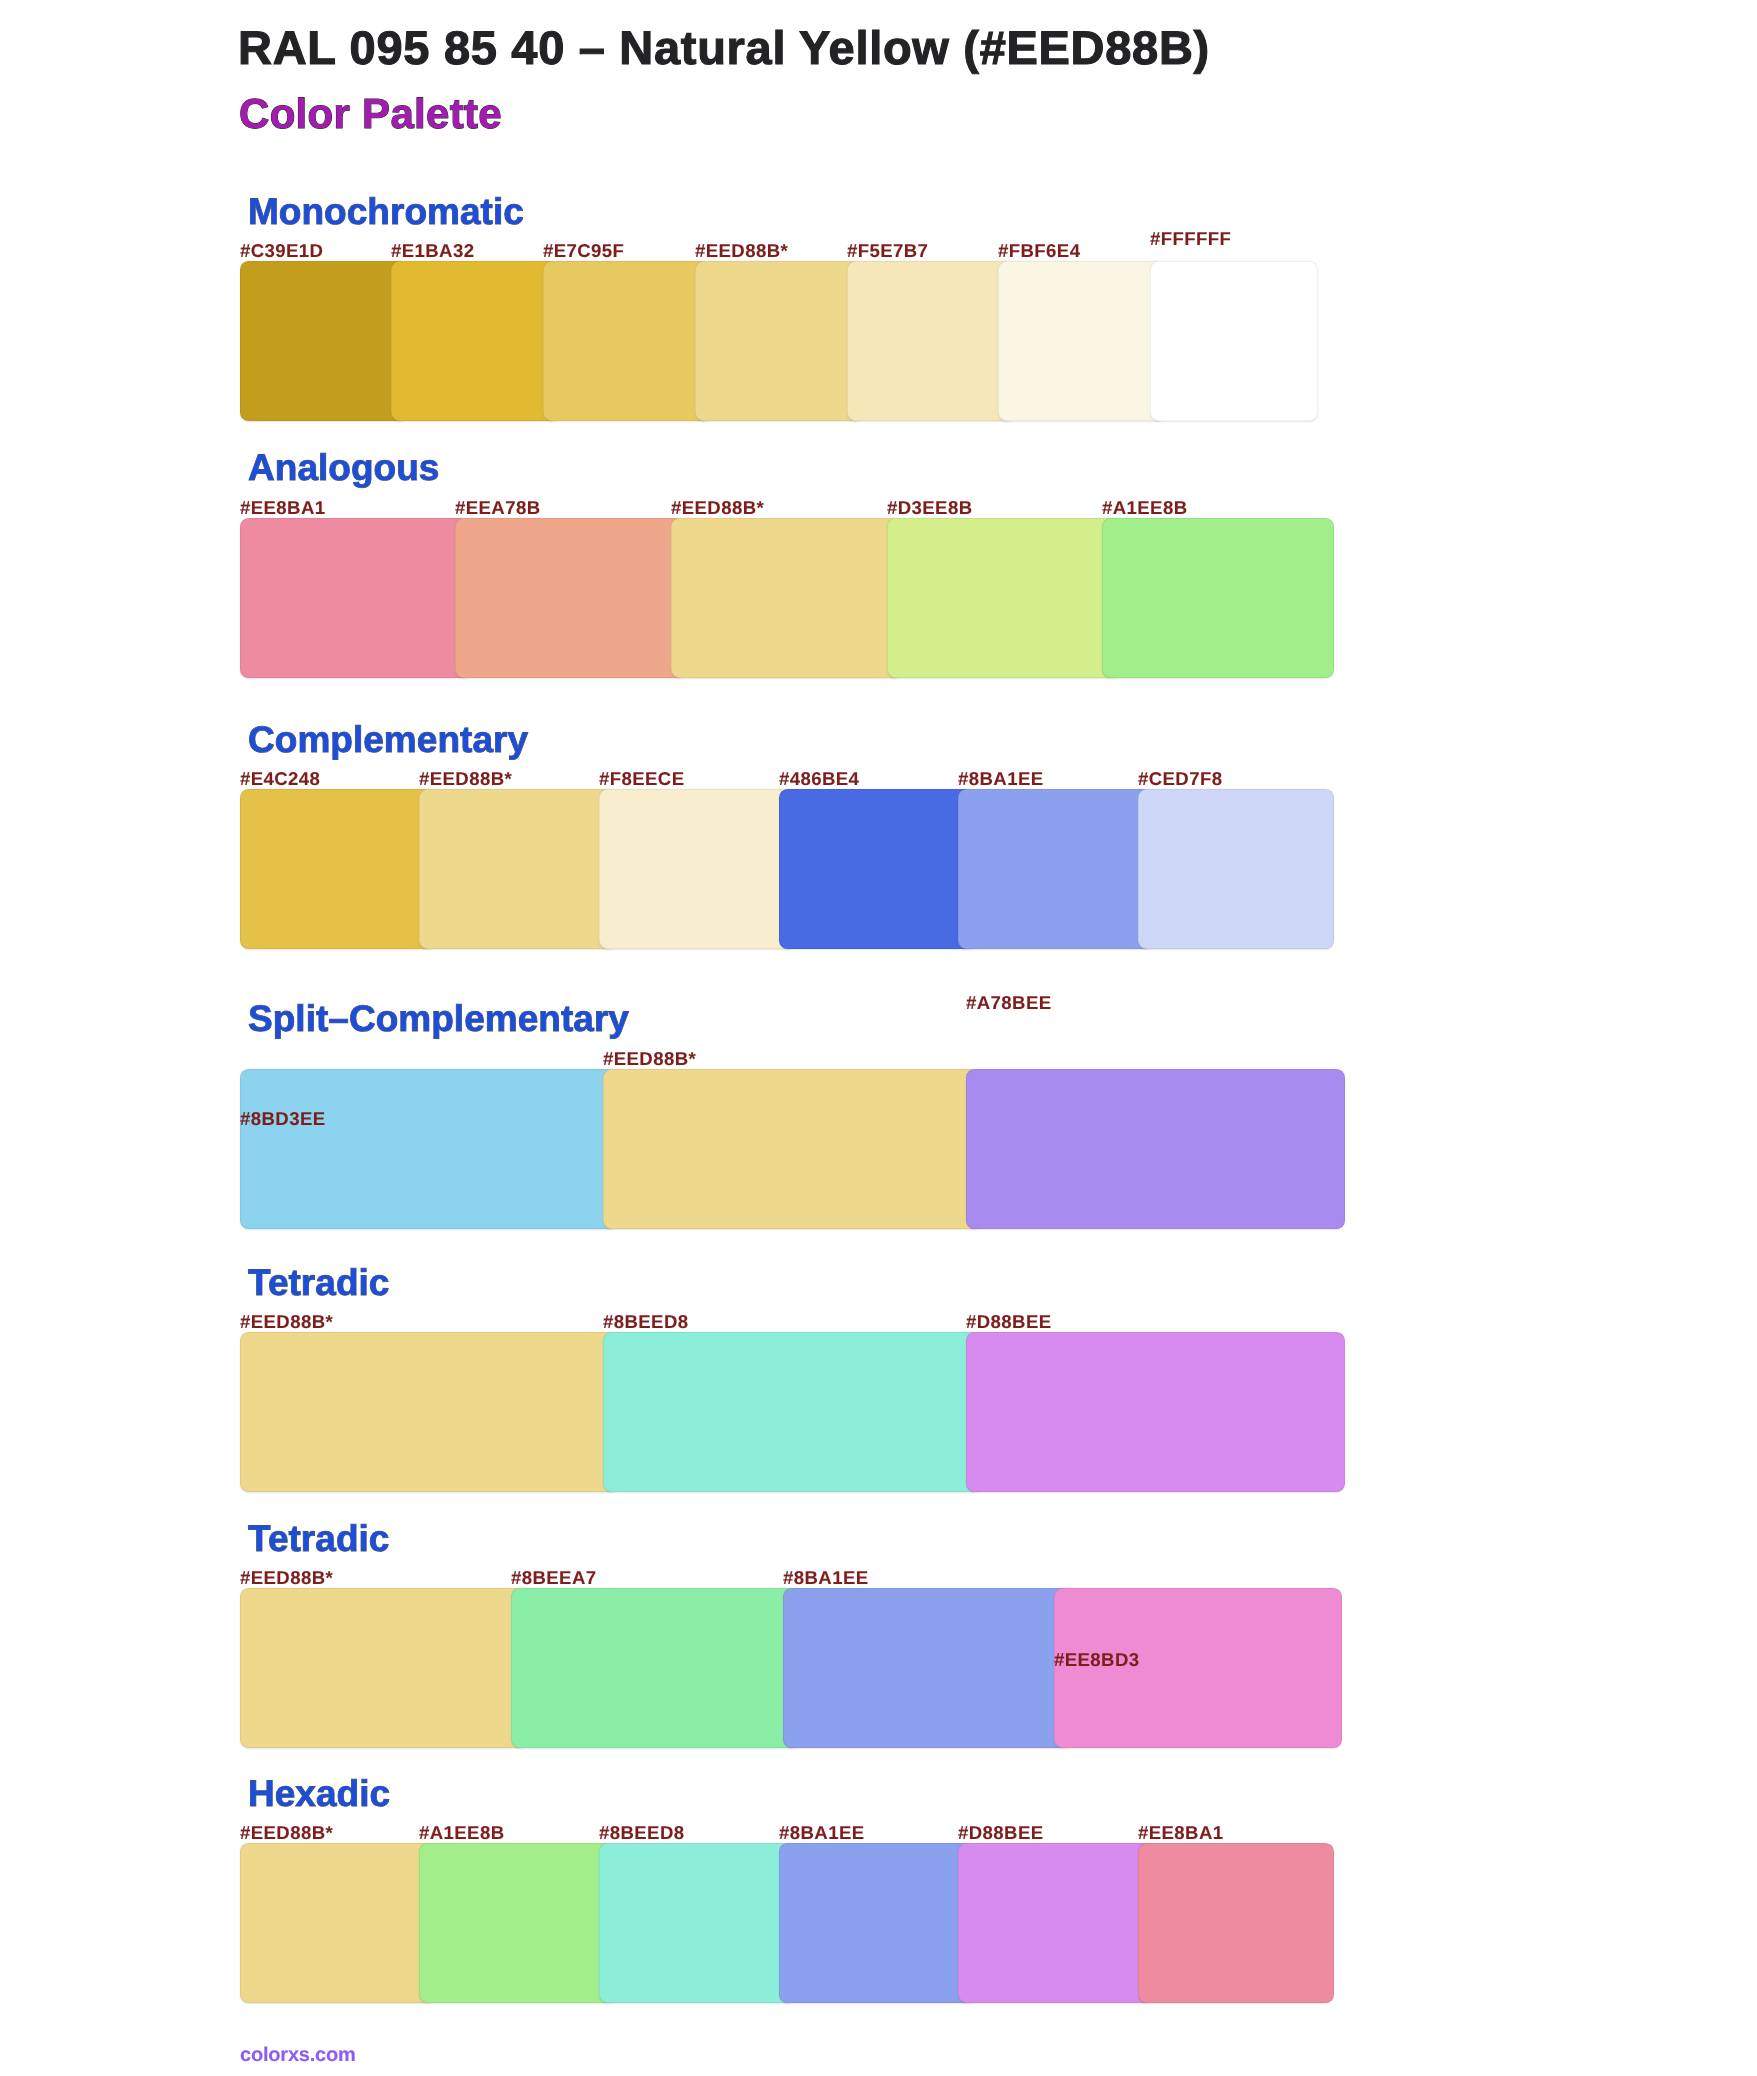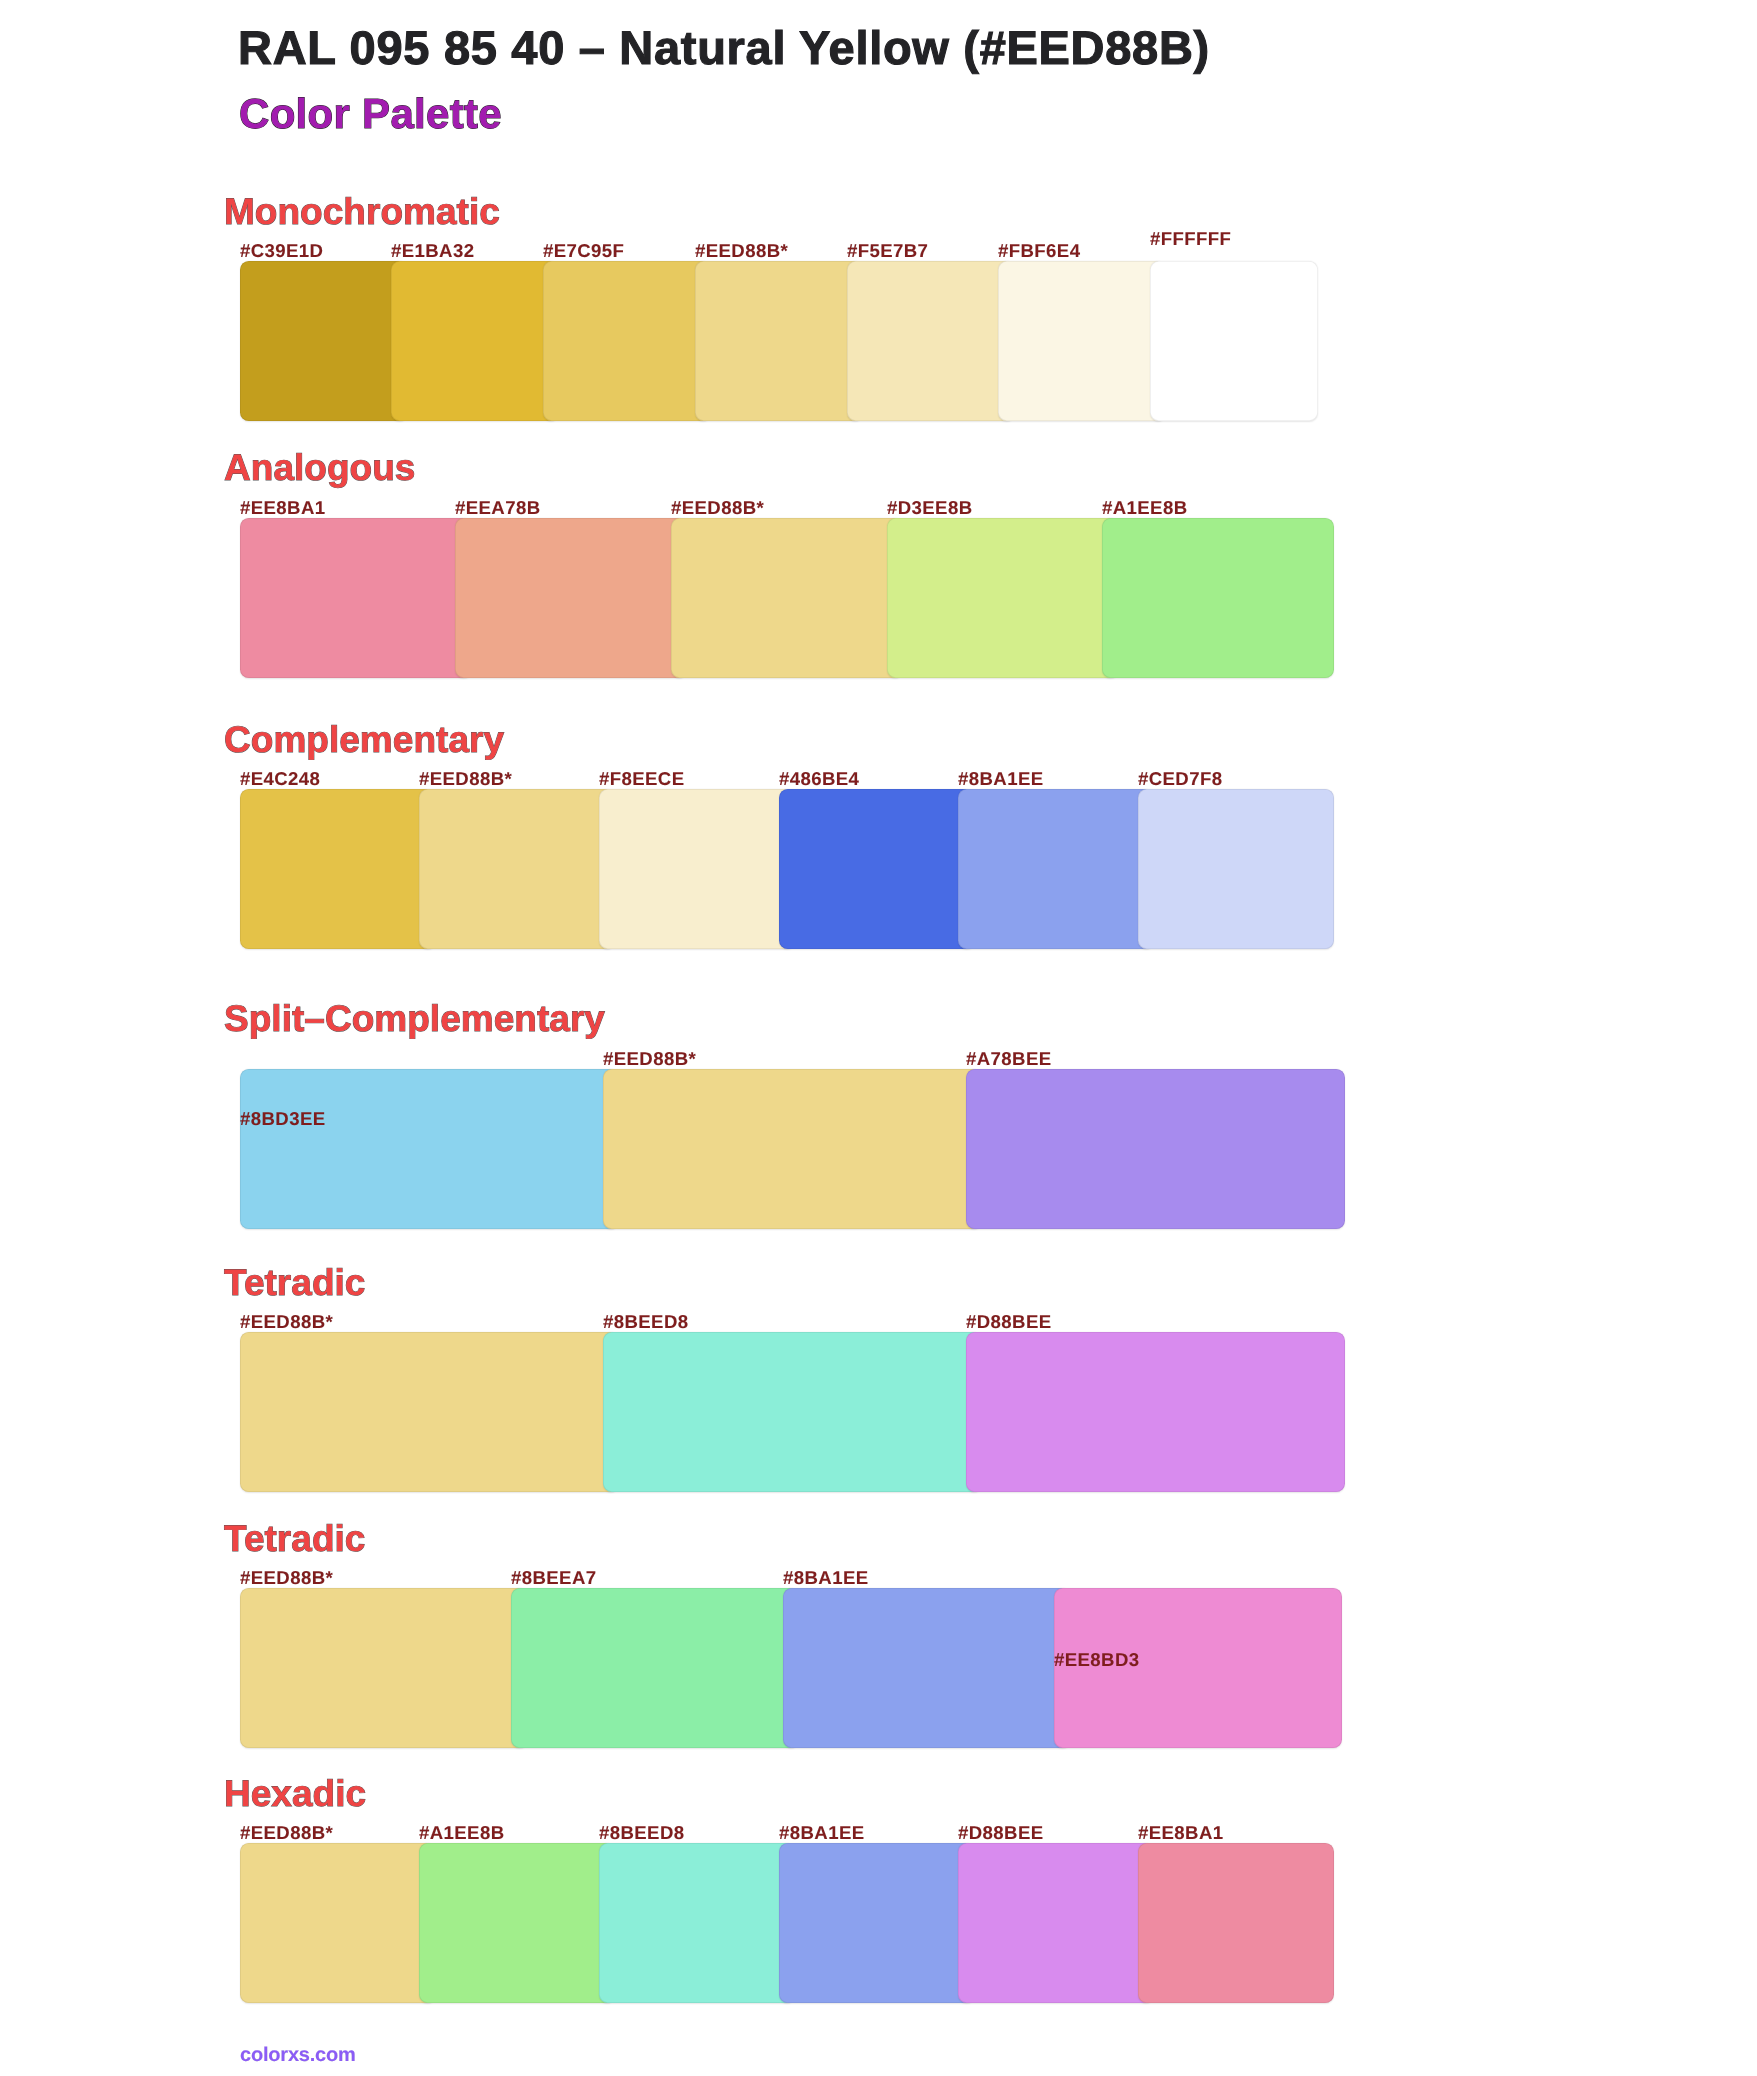--- a/index.html
+++ b/index.html
@@ -23,22 +23,22 @@
   #page-subtitle{
     position:absolute;left:239px;top:91px;margin:0;
     font-size:42px;line-height:46px;font-weight:700;color:#a21caf;
     white-space:nowrap;letter-spacing:0.3px;
     -webkit-text-stroke:1px #232326;paint-order:stroke fill;
   }
 
   
   .section{position:absolute;left:0;top:0;width:1757px;}
   .sec-title{
-    position:absolute;left:224px;margin:0;
-    font-size:37px;line-height:42px;font-weight:700;color:#ef4444;
+    position:absolute;left:248px;margin:0;
+    font-size:37px;line-height:42px;font-weight:700;color:#1d4ed8;
     white-space:nowrap;letter-spacing:0.03px;
     -webkit-text-stroke:0.9px #555557;paint-order:stroke fill;
   }
   .swatch-row{position:absolute;left:0;height:160px;width:1757px;isolation:isolate;}
   .sw{
     position:absolute;top:0;height:160px;border-radius:8.8px;
     box-shadow:inset 0 0 0 0.8px rgba(0,0,0,0.075), 0 0.8px 1.6px rgba(0,0,0,0.10);
   }
   .lbl{
     position:absolute;
@@ -116,21 +116,21 @@
   </section>
   <section class="section">
     <h2 class="sec-title" style="top:998px">Split–Complementary</h2>
     <div class="swatch-row" style="top:1069px">
       <div class="sw" style="left: 240px; width: 379px; z-index: 10; background-color: rgb(139, 211, 238);"></div>
       <div class="sw" style="left: 603px; width: 379px; z-index: 11; background-color: rgb(238, 216, 139);"></div>
       <div class="sw" style="left: 966px; width: 379px; z-index: 12; background-color: rgb(167, 139, 238);"></div>
     </div>
     <div class="lbl" style="left:240px;top:1108px">#8BD3EE</div>
     <div class="lbl" style="left:603px;top:1048px">#EED88B*</div>
-    <div class="lbl" style="left:966px;top:1048px">#A78BEE</div>
+    <div class="lbl" style="left:966px;top:992px">#A78BEE</div>
   </section>
   <section class="section">
     <h2 class="sec-title" style="top:1262px">Tetradic</h2>
     <div class="swatch-row" style="top:1332px">
       <div class="sw" style="left: 240px; width: 379px; z-index: 10; background-color: rgb(238, 216, 139);"></div>
       <div class="sw" style="left: 603px; width: 379px; z-index: 11; background-color: rgb(139, 238, 216);"></div>
       <div class="sw" style="left: 966px; width: 379px; z-index: 12; background-color: rgb(216, 139, 238);"></div>
     </div>
     <div class="lbl" style="left:240px;top:1311px">#EED88B*</div>
     <div class="lbl" style="left:603px;top:1311px">#8BEED8</div>

